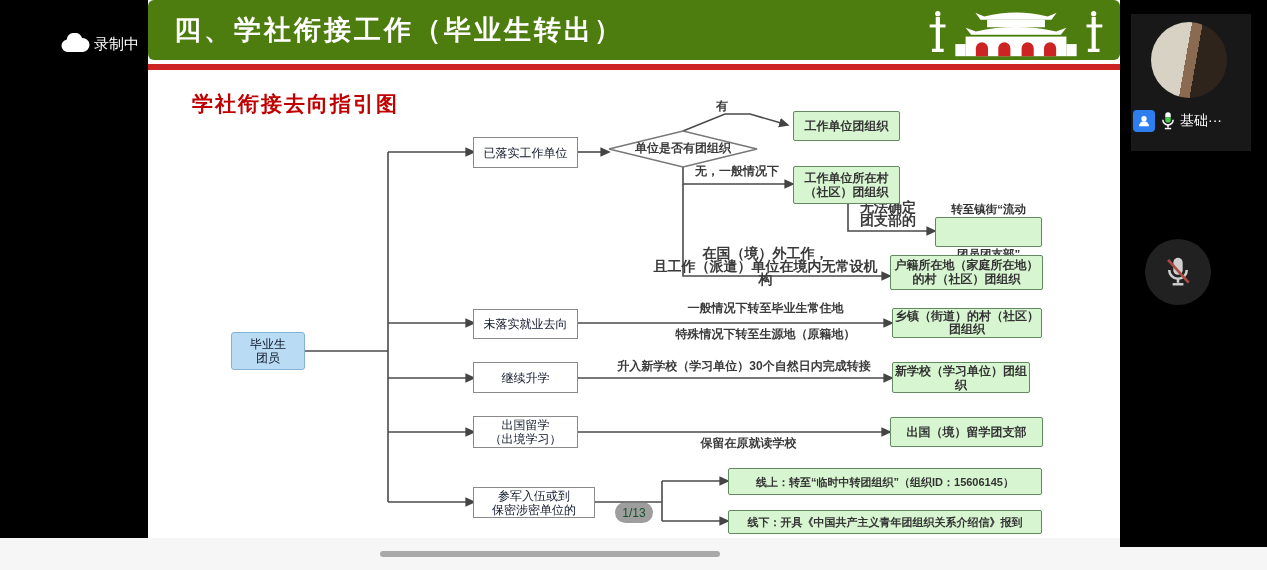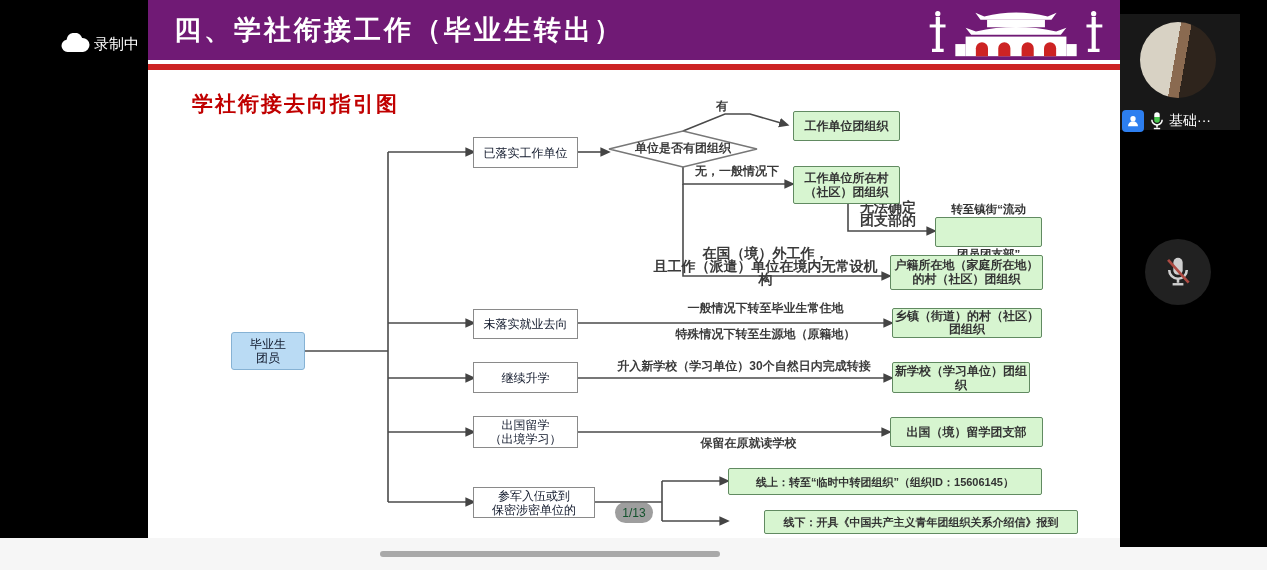--- a/index.html
+++ b/index.html
@@ -13,21 +13,21 @@
   #left-strip { left:0; top:0; width:148px; height:538px; background:#000; z-index:2; }
   #right-panel { left:1120px; top:0; width:147px; height:547px; background:#000; z-index:2; }
   #slide { left:148px; top:0; width:972px; height:538px; background:#fff; z-index:2; }
   #scroll-thumb { left:380px; top:551px; width:340px; height:6px; border-radius:3px; background:#a9a9a9; z-index:3; }
 
   
   #rec-cloud { left:60px; top:33px; width:30px; height:21px; }
   #rec-label { left:94px; top:35px; color:#fff; font-size:15px; }
 
   
-  #banner { left:0; top:0; width:972px; height:60px; background:#701a75; }
+  #banner { left:0; top:0; width:972px; height:60px; background:#4d7c0f;border-radius:6px; }
   #banner-gap { left:0; top:60px; width:972px; height:4px; background:#fff; }
   #banner-line { left:0; top:64px; width:972px; height:6px; background:#cd2323; }
   #slide-title { left:26px; top:0; height:60px; display:flex; align-items:center;
     color:#fff; font-size:27px; font-weight:bold; letter-spacing:3px; }
   #tiananmen { right:6px; top:3px; width:196px; height:56px; }
 
   #slide-subtitle { left:44px; top:90px; color:#c00000; font-size:21px; font-weight:bold; letter-spacing:2px; }
 
   
   #flow-svg { left:0; top:0; width:972px; height:538px; pointer-events:none; }
@@ -40,21 +40,21 @@
   .rootbox { background:#badbf4; border:1.5px solid #86b2d4; border-radius:3px; }
   .elabel { font-size:12px; font-weight:bold; color:#3a3a3a; text-align:center; line-height:13px; }
   .small { font-size:14px; }
   #diamond-label { left:475px; top:142px; width:120px; }
 
   #page-pill { left:467px; top:502px; width:38px; height:21px; border-radius:11px;
     background:rgba(125,125,125,.75); color:#14532d; font-size:12px;
     display:flex; align-items:center; justify-content:center; z-index:5; }
 
   
-  #video-tile { left:0; top:14px; width:120px; height:116px; background:#181818; }
+  #video-tile { left:11px; top:14px; width:120px; height:137px; background:#181818; }
   #avatar { left:20px; top:8px; width:76px; height:76px; border-radius:50%;
     background:linear-gradient(100deg,#d8d2c4 0 46%,#8a6a50 46% 58%,#2e241c 58% 100%); }
   #tile-row { left:2px; top:95px; width:116px; height:24px; display:flex; align-items:center; }
   #host-badge { width:22px; height:22px; border-radius:4px; background:#2d7ff0;
     display:flex; align-items:center; justify-content:center; }
   #tile-mic { width:20px; height:20px; margin-left:3px; }
   #tile-name { color:#fff; font-size:14px; margin-left:2px; white-space:nowrap; overflow:hidden; }
   #mute-btn { left:25px; top:239px; width:66px; height:66px; border-radius:50%; background:#212121;
     display:flex; align-items:center; justify-content:center; }
 </style>
@@ -220,16 +220,16 @@
     <div>户籍所在地（家庭所在地）</div>
     <div>的村（社区）团组织</div>
   </div>
   <div class="abs gbox" style="left:744px; top:308px; width:150px; height:30px; line-height:13px;">
     <div>乡镇（街道）的村（社区）</div>
     <div>团组织</div>
   </div>
   <div class="abs gbox" style="left:744px; top:362px; width:138px; height:31px;">新学校（学习单位）团组织</div>
   <div class="abs gbox" style="left:742px; top:417px; width:153px; height:30px;">出国（境）留学团支部</div>
   <div class="abs gbox" style="left:580px; top:468px; width:314px; height:27px; font-size:11px; white-space:nowrap;">线上：转至“临时中转团组织”（组织ID：15606145）</div>
-  <div class="abs gbox" style="left:580px; top:510px; width:314px; height:24px; font-size:11px; white-space:nowrap;margin-left:36px;">线下：开具《中国共产主义青年团组织关系介绍信》报到</div>
+  <div class="abs gbox" style="left:580px; top:510px; width:314px; height:24px; font-size:11px; white-space:nowrap;">线下：开具《中国共产主义青年团组织关系介绍信》报到</div>
 
   <div id="page-pill" class="abs">1/13</div>
 </div>
 
 </body></html>

